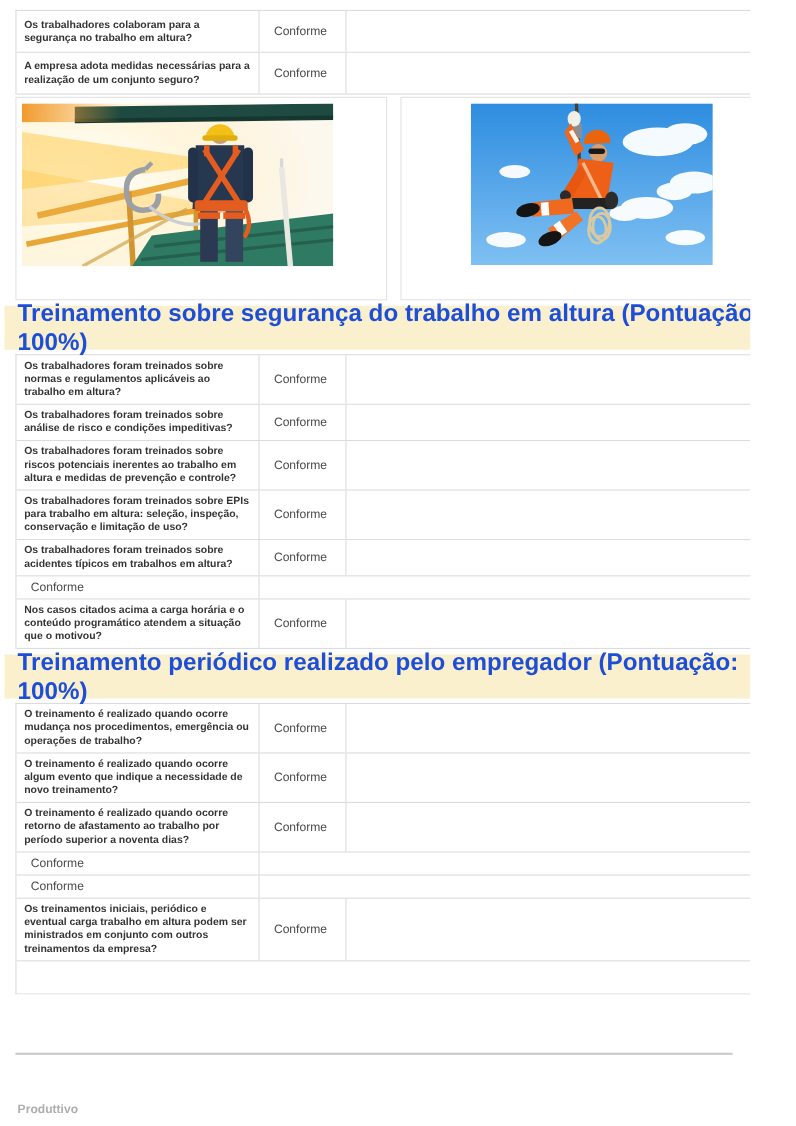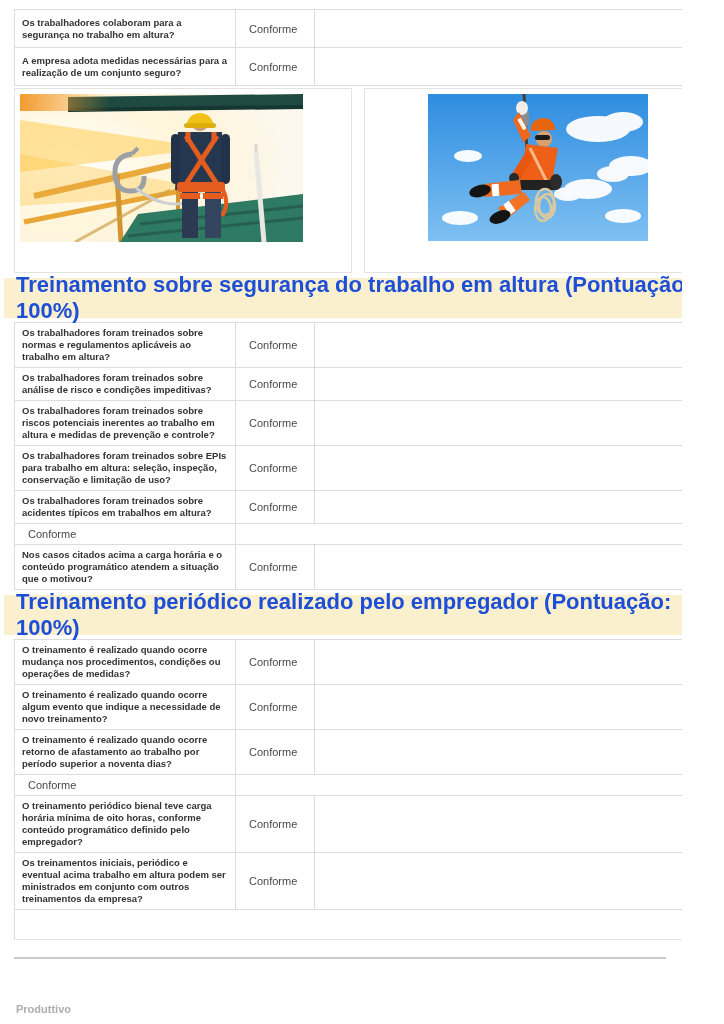--- a/index.html
+++ b/index.html
@@ -296,21 +296,21 @@
           <div class="a">Conforme</div>
         </div>
       <div class="qcell"></div>
     </div>
   </div>
 
   <div class="section-header sh2" style="background:#fbf0cd;">Treinamento periódico realizado pelo empregador (Pontuação: 100%)</div>
   <div class="qtable sec-table">
     <div class="qrow">
       <div class="qcell">
-          <div class="q">O treinamento é realizado quando ocorre mudança nos procedimentos, condições ou operações de medidas?</div>
+          <div class="q">O treinamento é realizado quando ocorre mudança nos procedimentos, emergência ou operações de trabalho?</div>
         </div>
       <div class="qcell">
           <div class="a">Conforme</div>
         </div>
       <div class="qcell"></div>
     </div>
     <div class="qrow">
       <div class="qcell">
           <div class="q">O treinamento é realizado quando ocorre algum evento que indique a necessidade de novo treinamento?</div>
         </div>
@@ -329,30 +329,27 @@
       <div class="qcell"></div>
     </div>
     <div class="qrow">
       <div class="qcell">
           <div class="a">Conforme</div>
         </div>
       <div class="qcell"></div>
     </div>
     <div class="qrow">
       <div class="qcell">
-          <div class="q">O treinamento periódico bienal teve carga horária mínima de oito horas, conforme conteúdo programático definido pelo empregador?</div>
-        </div>
-      <div class="qcell">
-          <div class="a">Conforme</div>
-        </div>
-      <div class="qcell"></div>
-    </div>
-    <div class="qrow">
-      <div class="qcell">
-          <div class="q">Os treinamentos iniciais, periódico e eventual acima trabalho em altura podem ser ministrados em conjunto com outros treinamentos da empresa?</div>
+          <div class="a">Conforme</div>
+        </div>
+      <div class="qcell"></div>
+    </div>
+    <div class="qrow">
+      <div class="qcell">
+          <div class="q">Os treinamentos iniciais, periódico e eventual carga trabalho em altura podem ser ministrados em conjunto com outros treinamentos da empresa?</div>
         </div>
       <div class="qcell">
           <div class="a">Conforme</div>
         </div>
       <div class="qcell"></div>
     </div>
   </div>
 
   <div class="tail-strip"></div>
 

